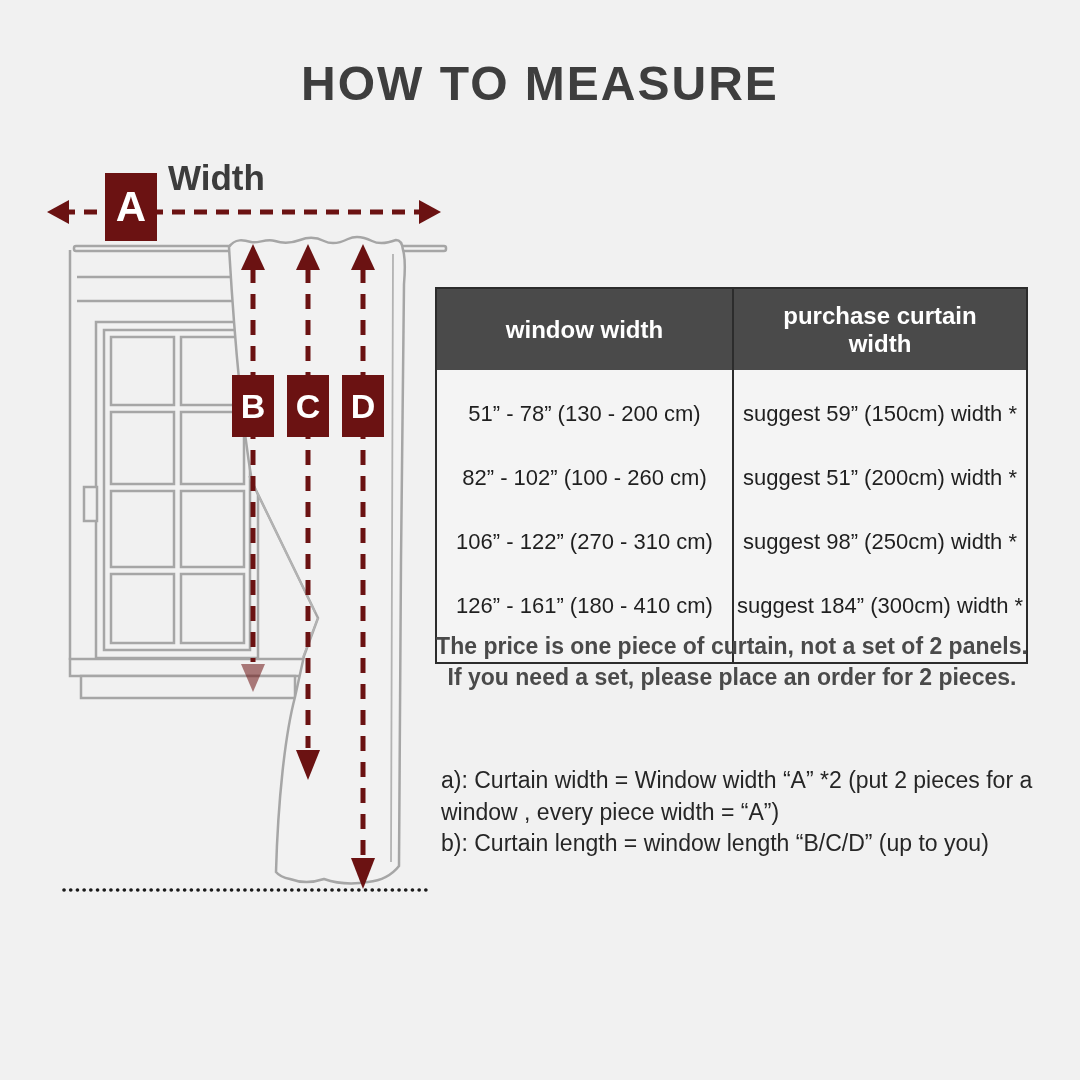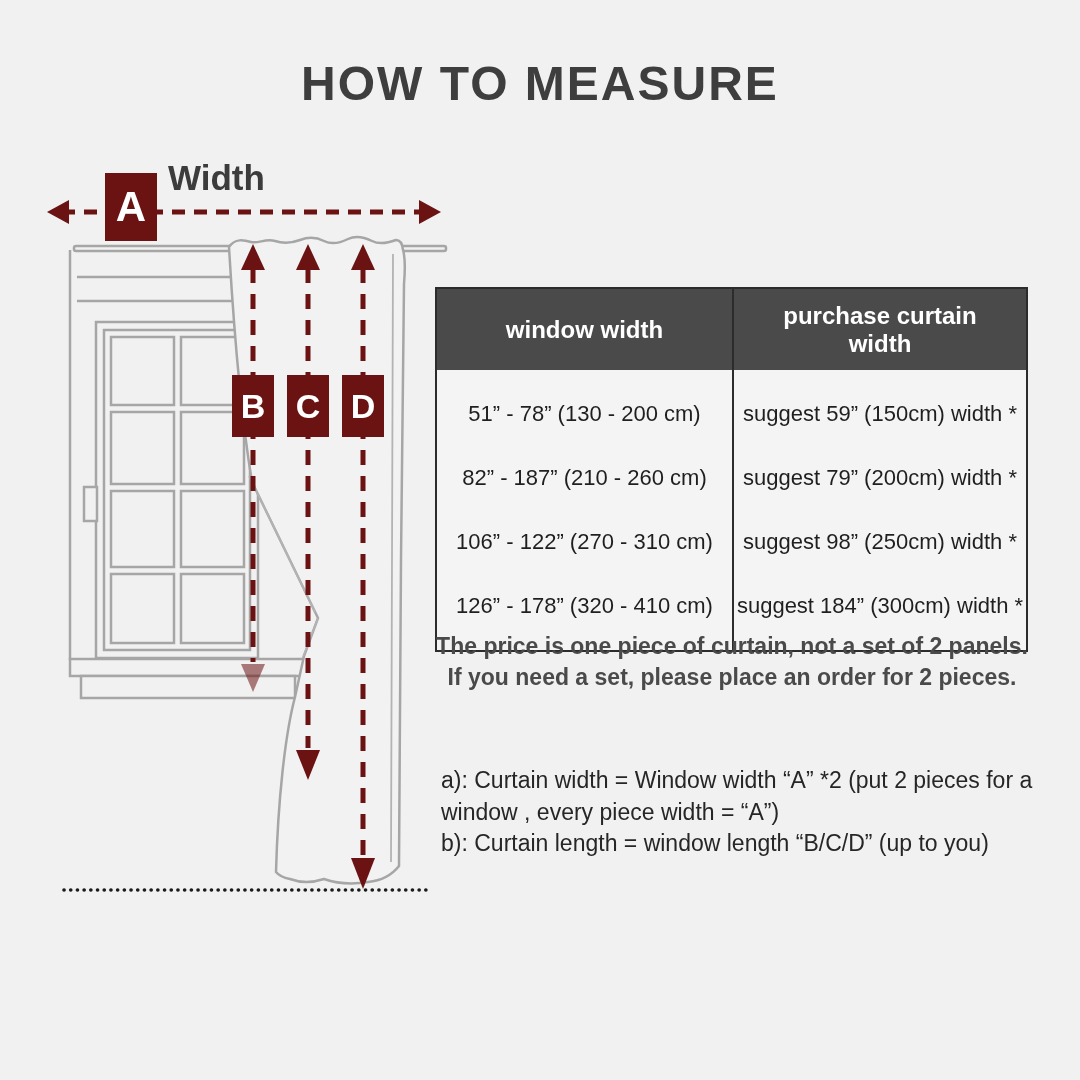--- a/index.html
+++ b/index.html
@@ -17,21 +17,21 @@
 
   .marker{position:absolute;background:#6b1212;color:#ffffff;font-weight:bold;
           display:flex;align-items:center;justify-content:center;}
   .marker-a{left:105px;top:173px;width:52px;height:68px;font-size:42px;}
   .marker-b{left:232px;top:375px;width:42px;height:62px;font-size:34px;}
   .marker-c{left:287px;top:375px;width:42px;height:62px;font-size:34px;}
   .marker-d{left:342px;top:375px;width:42px;height:62px;font-size:34px;}
 
   .tbl{position:absolute;left:435px;top:287px;display:flex;
        border:2px solid #2c2c2c;background:#f4f4f4;}
-  .tbl .col1{width:295px;border-right:2px solid #2c2c2c;padding-bottom:24px;}
+  .tbl .col1{width:295px;border-right:2px solid #2c2c2c;padding-bottom:36px;}
   .tbl .col2{width:292px;padding-bottom:8px;}
   .th{height:81px;background:#4a4a4a;color:#ffffff;display:flex;align-items:center;
       justify-content:center;text-align:center;font-weight:bold;font-size:24px;
       line-height:28px;padding:0 34px;box-sizing:border-box;}
   .td{height:40px;display:flex;align-items:center;justify-content:center;
       font-size:22px;color:#1f1f1f;white-space:nowrap;margin-top:24px;}
   .col .td:first-of-type{margin-top:9px;}
 
   .price-note{position:absolute;left:432px;top:597px;width:600px;text-align:center;
               font-size:23px;font-weight:bold;color:#4a4a4a;line-height:31px;margin-top:34px;}
@@ -122,28 +122,28 @@
 
   <div class="marker marker-a">A</div>
   <div class="marker marker-b">B</div>
   <div class="marker marker-c">C</div>
   <div class="marker marker-d">D</div>
 
   <div class="tbl">
     <div class="col col1">
       <div class="th">window width</div>
       <div class="td">51” - 78” (130 - 200 cm)</div>
-      <div class="td">82” - 187” (210 - 260 cm)</div>
+      <div class="td">82” - 102” (100 - 260 cm)</div>
       <div class="td">106” - 122” (270 - 310 cm)</div>
-      <div class="td">126” - 178” (320 - 410 cm)</div>
+      <div class="td">126” - 161” (180 - 410 cm)</div>
     </div>
     <div class="col col2">
       <div class="th">purchase curtain width</div>
       <div class="td">suggest 59” (150cm) width *</div>
-      <div class="td">suggest 79” (200cm) width *</div>
+      <div class="td">suggest 51” (200cm) width *</div>
       <div class="td">suggest 98” (250cm) width *</div>
       <div class="td">suggest 184” (300cm) width *</div>
     </div>
   </div>
 
   <div class="price-note">The price is one piece of curtain, not a set of 2 panels. If you need a set, please place an order for 2 pieces.</div>
   <div class="note note-a">a): Curtain width = Window width “A” *2 (put 2 pieces for a window , every piece width = “A”)</div>
   <div class="note note-b">b): Curtain length = window length “B/C/D” (up to you)</div>
 
 </div>

